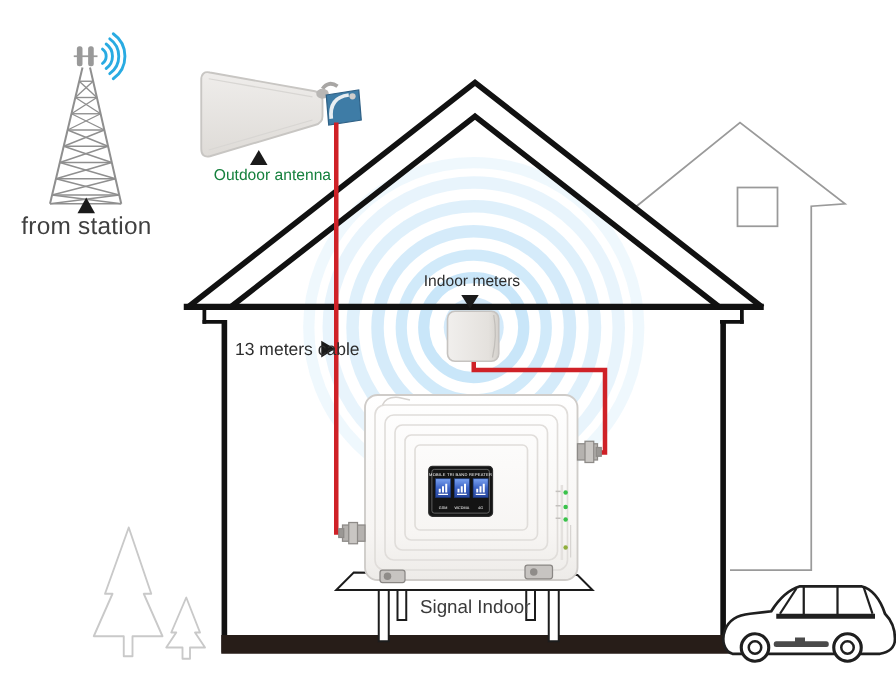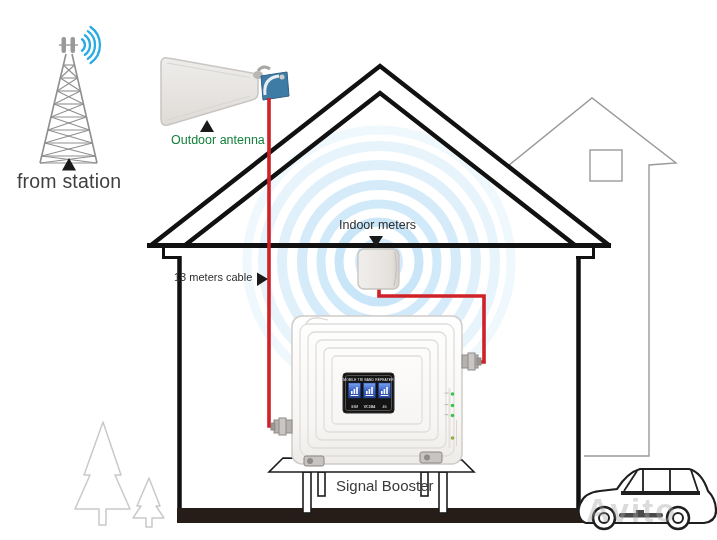--- a/index.html
+++ b/index.html
@@ -5,34 +5,33 @@
   html,body{margin:0;padding:0;background:#ffffff;}
   #stage{
     position:relative;width:717px;height:540px;overflow:hidden;background:#ffffff;
     font-family:"Liberation Sans",sans-serif;
   }
   #scene{position:absolute;left:0;top:0;z-index:2;}
   .lbl{position:absolute;color:#353535;white-space:nowrap;z-index:3;}
   .lbl-base{left:17px;top:171px;font-size:19.5px;line-height:21px;color:#3f3f3f;letter-spacing:.2px;}
   .lbl-outdoor{left:171px;top:133px;font-size:12.5px;color:#15803d;}
   .lbl-indoor{left:339px;top:218px;font-size:12.5px;color:#2d2d2d;}
-  .lbl-cable{left:174px;top:271px;font-size:11px;color:#2d2d2d;}
+  .lbl-cable{left:188px;top:271px;font-size:14px;color:#2d2d2d;}
   .lbl-booster{left:336px;top:477px;font-size:15px;color:#3a3a3a;}
   .watermark{
     position:absolute;left:586px;top:492px;z-index:4;
     font-size:33px;font-weight:bold;letter-spacing:2px;
     color:rgba(165,165,165,0.40);
   }
 </style>
 </head>
 <body>
 
 <div id="stage">
 
-  <div class="watermark">Avito</div>
 
   <svg id="scene" width="717" height="540" viewBox="0 0 717 540">
     <defs>
       <linearGradient id="gBody" x1="0" y1="0" x2="0" y2="1">
         <stop offset="0" stop-color="#ffffff"></stop>
           <stop offset="0.75" stop-color="#f7f5f3"></stop>
           <stop offset="1" stop-color="#edebe8"></stop>
       </linearGradient>
       <linearGradient id="gScreen" x1="0" y1="0" x2="0" y2="1">
         <stop offset="0" stop-color="#7aa2f0"></stop>
@@ -250,14 +249,14 @@
       <circle cx="678" cy="518" r="5" fill="#ffffff" stroke="#1f1f1f" stroke-width="2"></circle>
     </g>
   </svg>
 
   <div class="lbl lbl-base">
     <div>from station</div>
   </div>
   <div class="lbl lbl-outdoor">Outdoor antenna</div>
   <div class="lbl lbl-indoor">Indoor meters</div>
   <div class="lbl lbl-cable">13 meters cable</div>
-  <div class="lbl lbl-booster">Signal Booster</div>
+  <div class="lbl lbl-booster">Signal Indoor</div>
 </div>
 
 </body></html>

